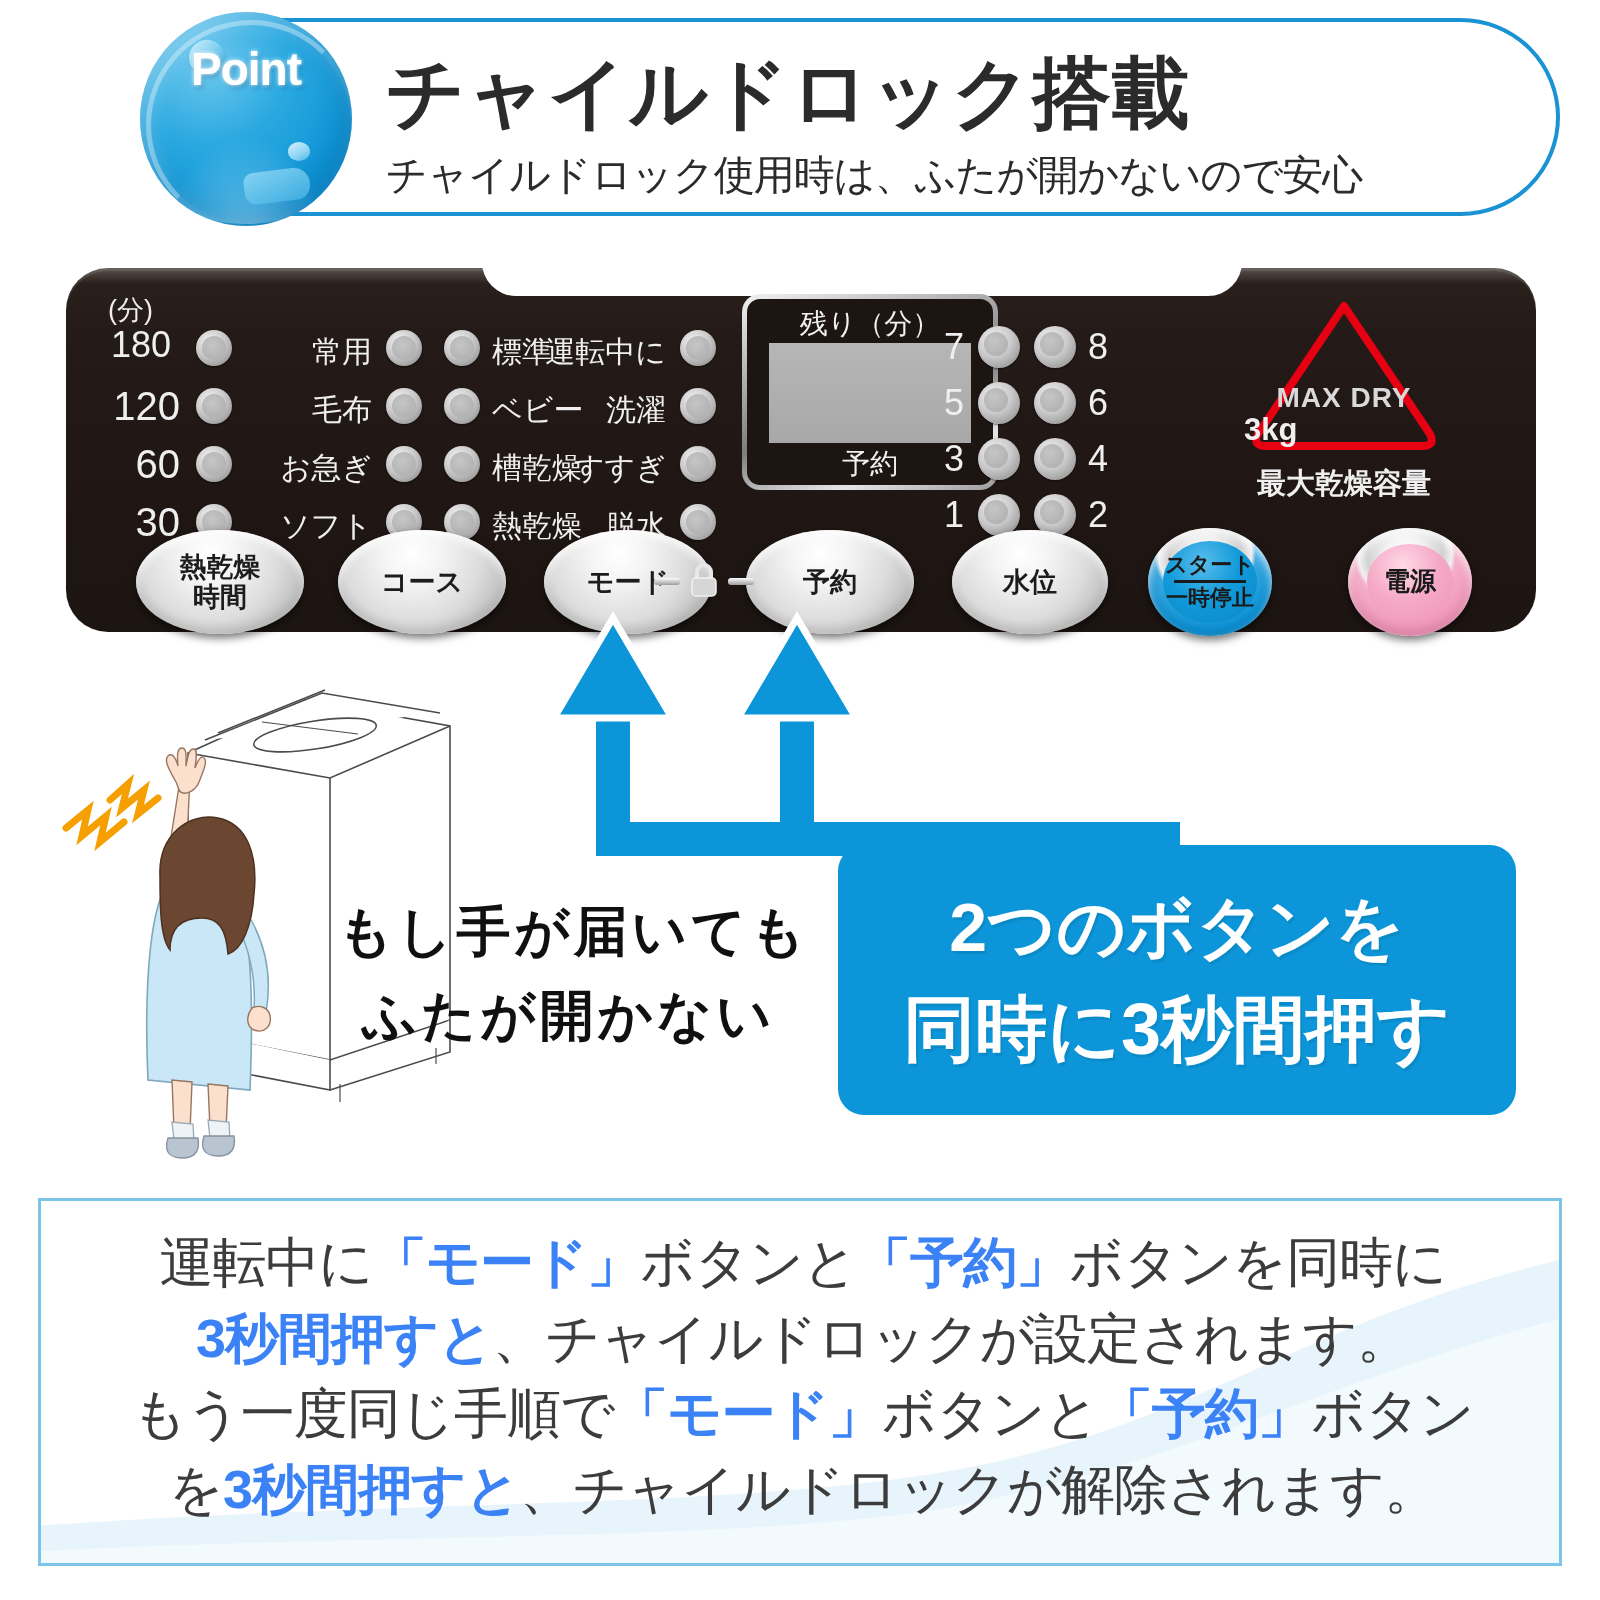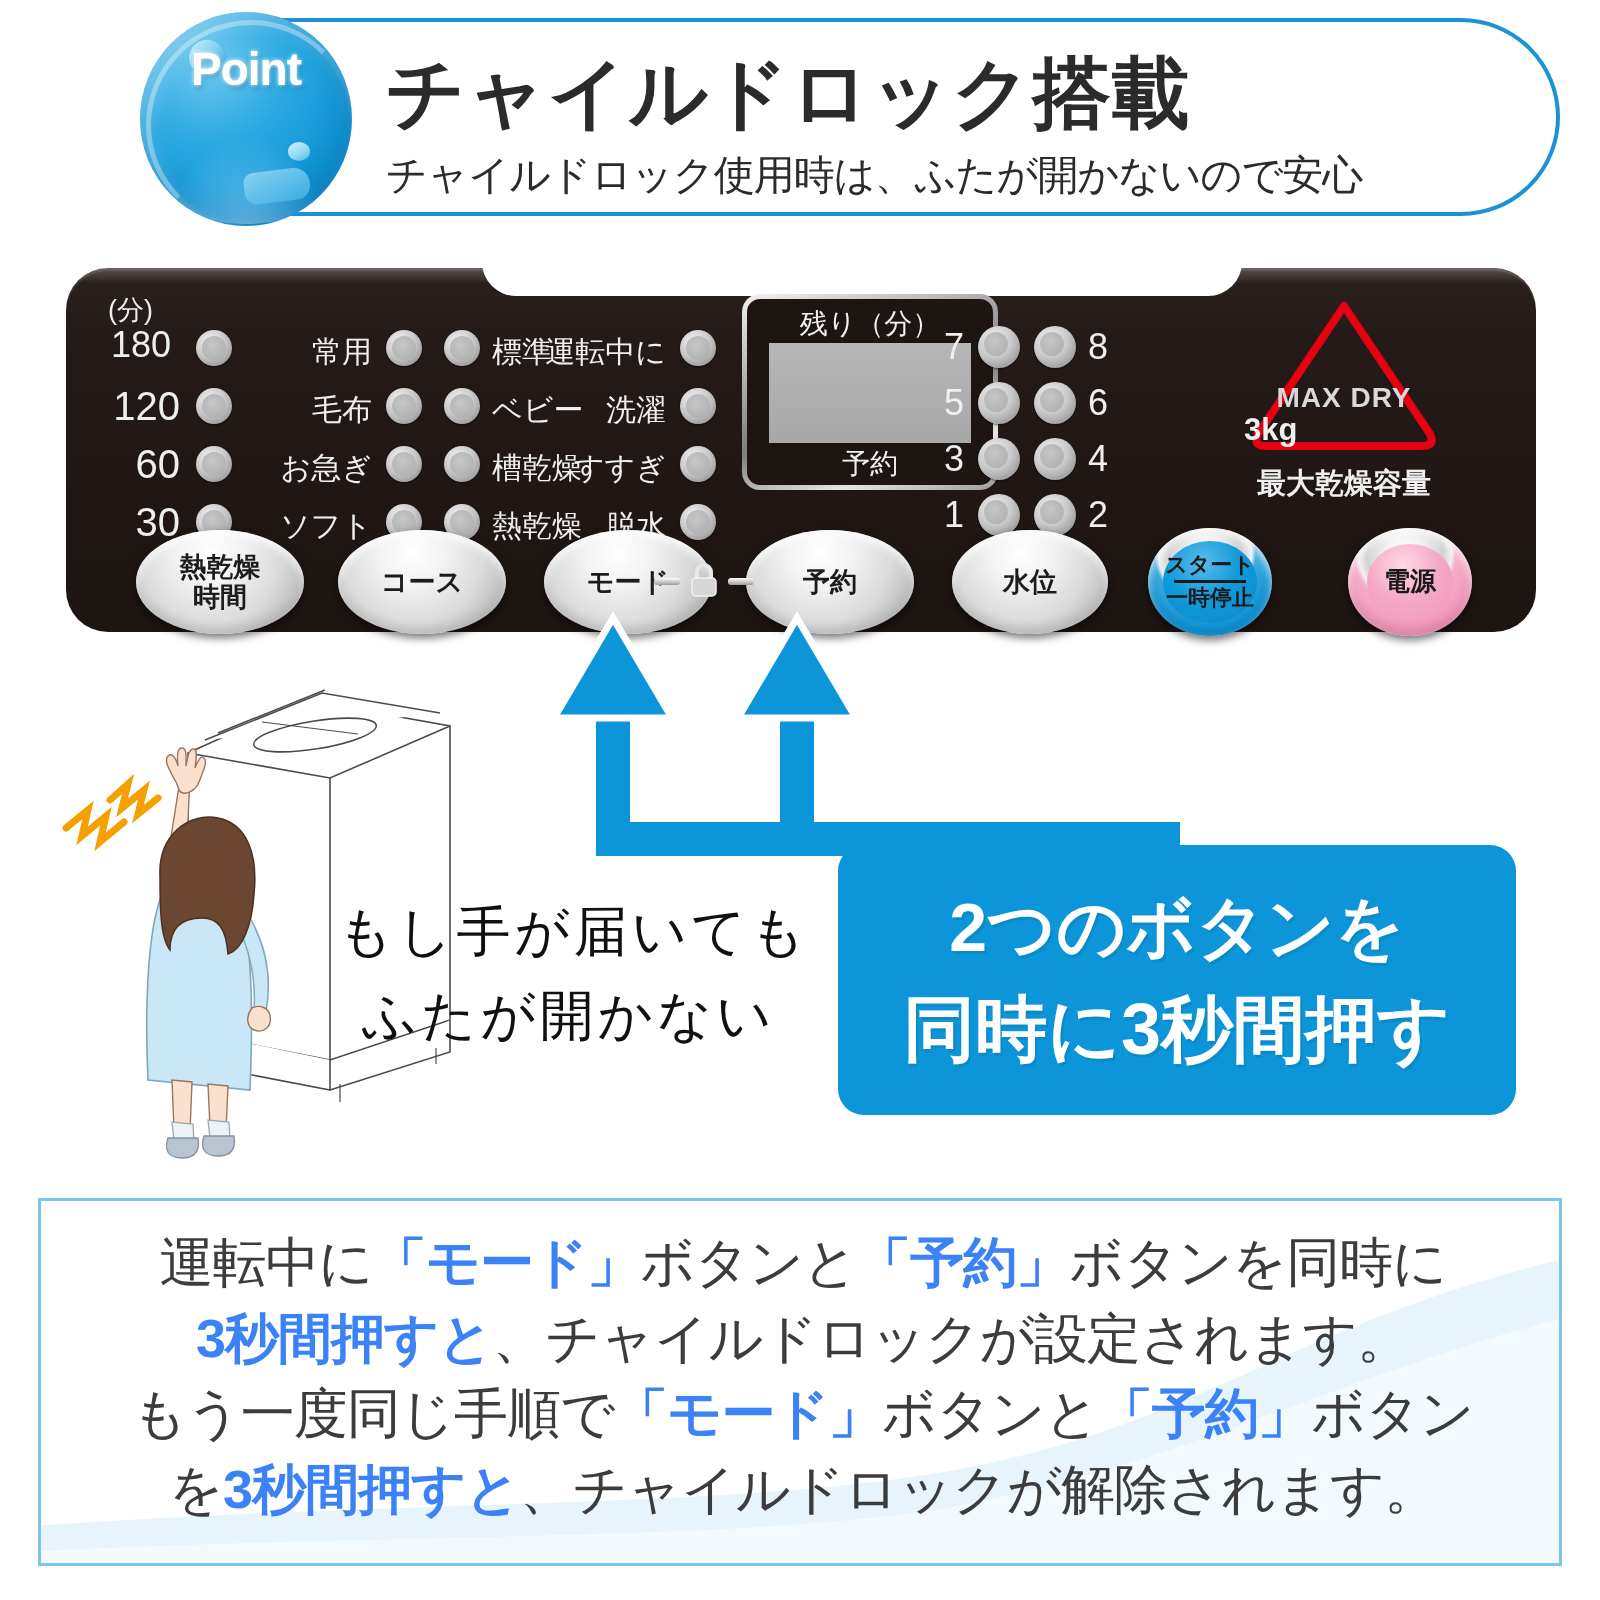--- a/index.html
+++ b/index.html
@@ -184,21 +184,21 @@
   }
   #callout .c2{
     color:#fff;font-size:72px;font-weight:bold;letter-spacing:0px;
     text-shadow:2px 3px 0 rgba(0,0,0,.07);
   }
 
   
   #hand{
     position:absolute;left:338px;top:890px;width:480px;
     font-family:"DejaVu Sans","Liberation Sans",sans-serif;
-    color:#101010;font-size:54px;line-height:1.55;letter-spacing:4px;
+    color:#101010;font-size:54px;line-height:1.55;letter-spacing:4px;font-weight:bold;
   }
   #hand .l2{padding-left:24px;}
 
   
   #illus{position:absolute;left:40px;top:660px;width:460px;height:500px;}
 
   
   #bottombox{
     position:absolute;left:38px;top:1198px;width:1524px;height:368px;
     border:3px solid #7cc5e8;box-sizing:border-box;background:#fff;overflow:hidden;

